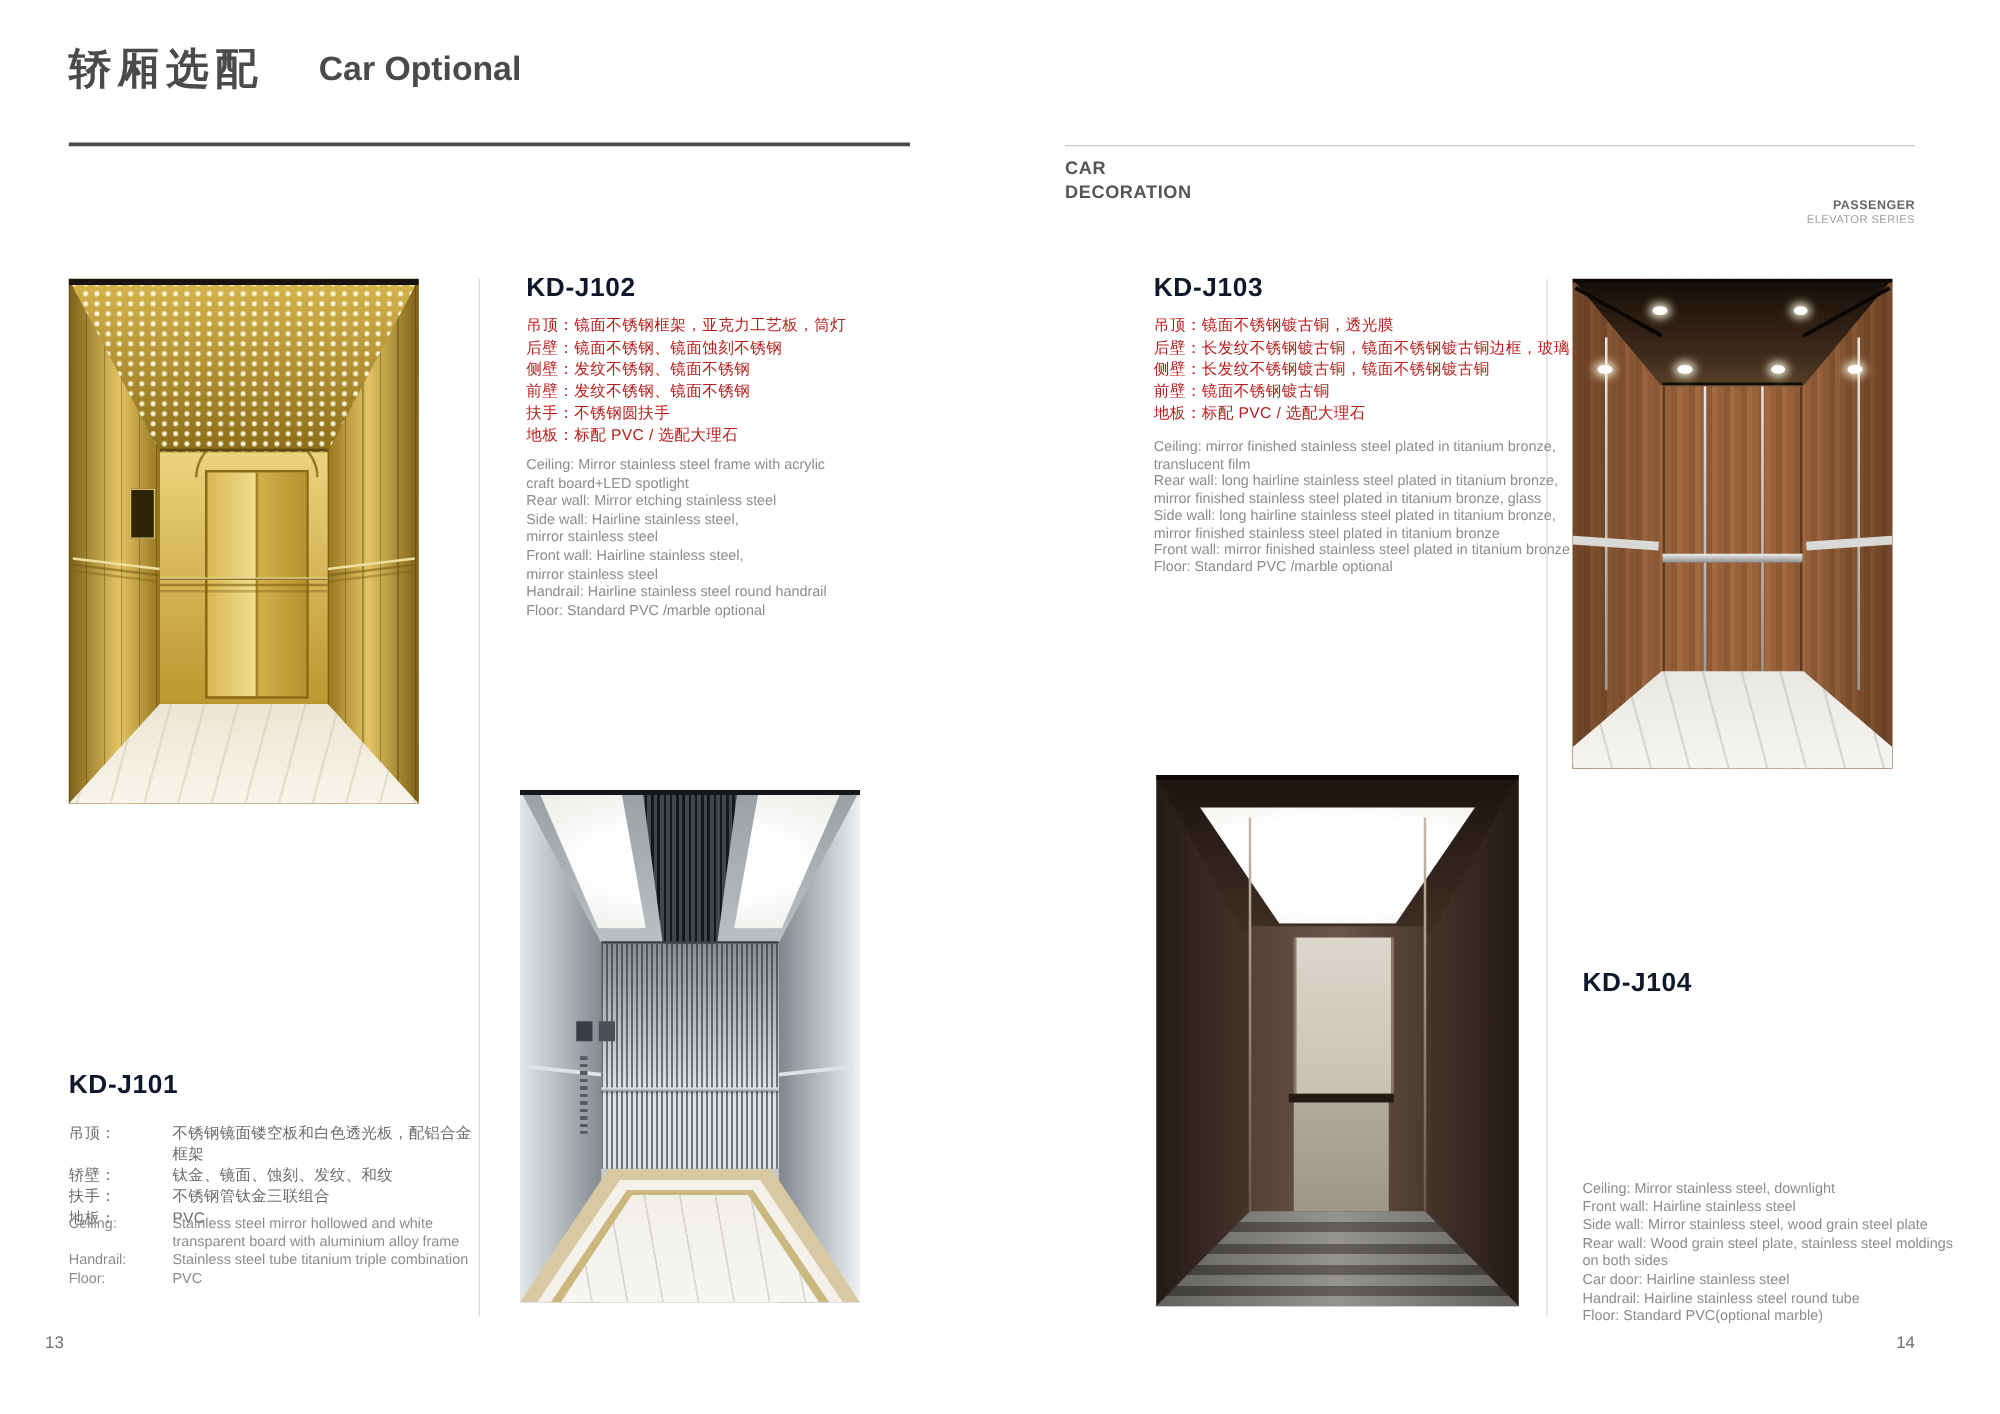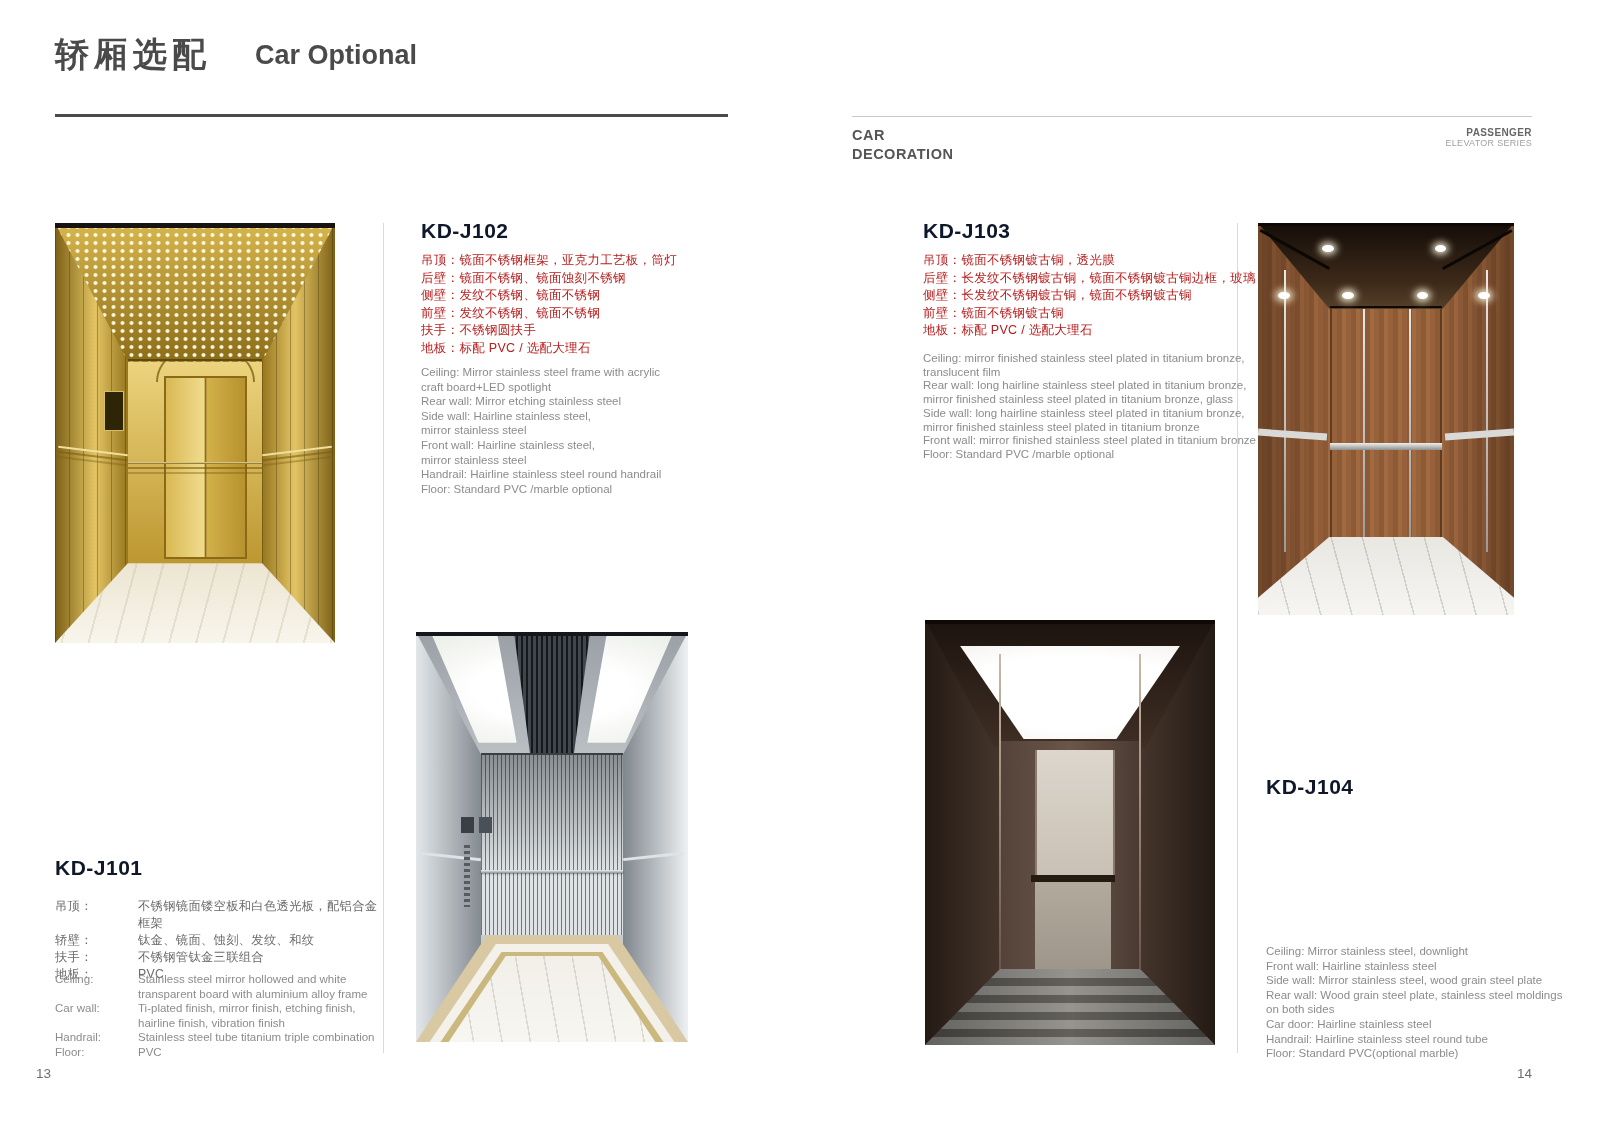--- a/index.html
+++ b/index.html
@@ -10,21 +10,21 @@
   .title-cn{position:absolute;left:55px;top:32px;font-size:34px;font-weight:bold;color:#4a4a4a;letter-spacing:5px;}
   .title-en{position:absolute;left:255px;top:40px;font-size:27px;font-weight:bold;color:#4a4a4a;}
   .title-rule{position:absolute;left:55px;top:114px;width:673px;height:3px;background:#4a4a4a;}
   .breadcrumb{position:absolute;left:1100px;top:40px;width:432px;text-align:right;font-size:13.5px;}
   .breadcrumb .series{color:#9a9a9a;letter-spacing:4px;}
   .breadcrumb .bc-div{color:#b0b0b0;margin:0 7px;}
   .breadcrumb .section{color:#4a4a4a;font-weight:bold;letter-spacing:3px;}
   .right-rule{position:absolute;left:852px;top:116px;width:680px;height:1px;background:#c9c9c9;}
   .car-deco{position:absolute;left:852px;top:126px;font-size:14.5px;font-weight:bold;color:#555;letter-spacing:.5px;line-height:19px;}
   .series-tag{position:absolute;left:1232px;top:127px;width:300px;text-align:right;}
-  .series-tag .l1{font-size:10px;font-weight:bold;color:#666;letter-spacing:.4px;}
+  .series-tag .l1{font-size:10px;font-weight:bold;color:#666;letter-spacing:.4px;margin-top:32px;}
   .series-tag .l2{font-size:9px;color:#a0a0a0;letter-spacing:.3px;}
   .page-num{position:absolute;top:1066px;font-size:13.5px;color:#6f6f6f;}
   .pn-left{left:36px;} .pn-right{left:1498px;width:34px;text-align:right;}
   .v-divider{position:absolute;top:223px;width:1px;height:830px;background:#dadada;}
   .vd-left{left:383px;} .vd-right{left:1237px;}
 
   
   .model{position:absolute;font-size:21px;font-weight:bold;color:#0f172a;letter-spacing:.5px;}
   .block{position:absolute;}
   .cn-line{font-size:12.5px;color:#b91c1c;line-height:17.5px;letter-spacing:.3px;white-space:nowrap;}
@@ -246,24 +246,20 @@
       <span class="lab">地板：</span>
       <span class="val">PVC</span>
     </div>
   </div>
   <div class="block en-rows" style="left:55px;top:972px;width:323px;">
     <div class="spec-row">
       <span class="lab">Ceiling:</span>
       <span class="val">Stainless steel mirror hollowed and white transparent board with aluminium alloy frame</span>
     </div>
     <div class="spec-row">
-      <span class="lab">Car wall:</span>
-      <span class="val">Ti-plated finish, mirror finish, etching finish, hairline finish, vibration finish</span>
-    </div>
-    <div class="spec-row">
       <span class="lab">Handrail:</span>
       <span class="val">Stainless steel tube titanium triple combination</span>
     </div>
     <div class="spec-row">
       <span class="lab">Floor:</span>
       <span class="val">PVC</span>
     </div>
   </div>
 
   <div class="model" style="left:923px;top:219px;">KD-J103</div>

